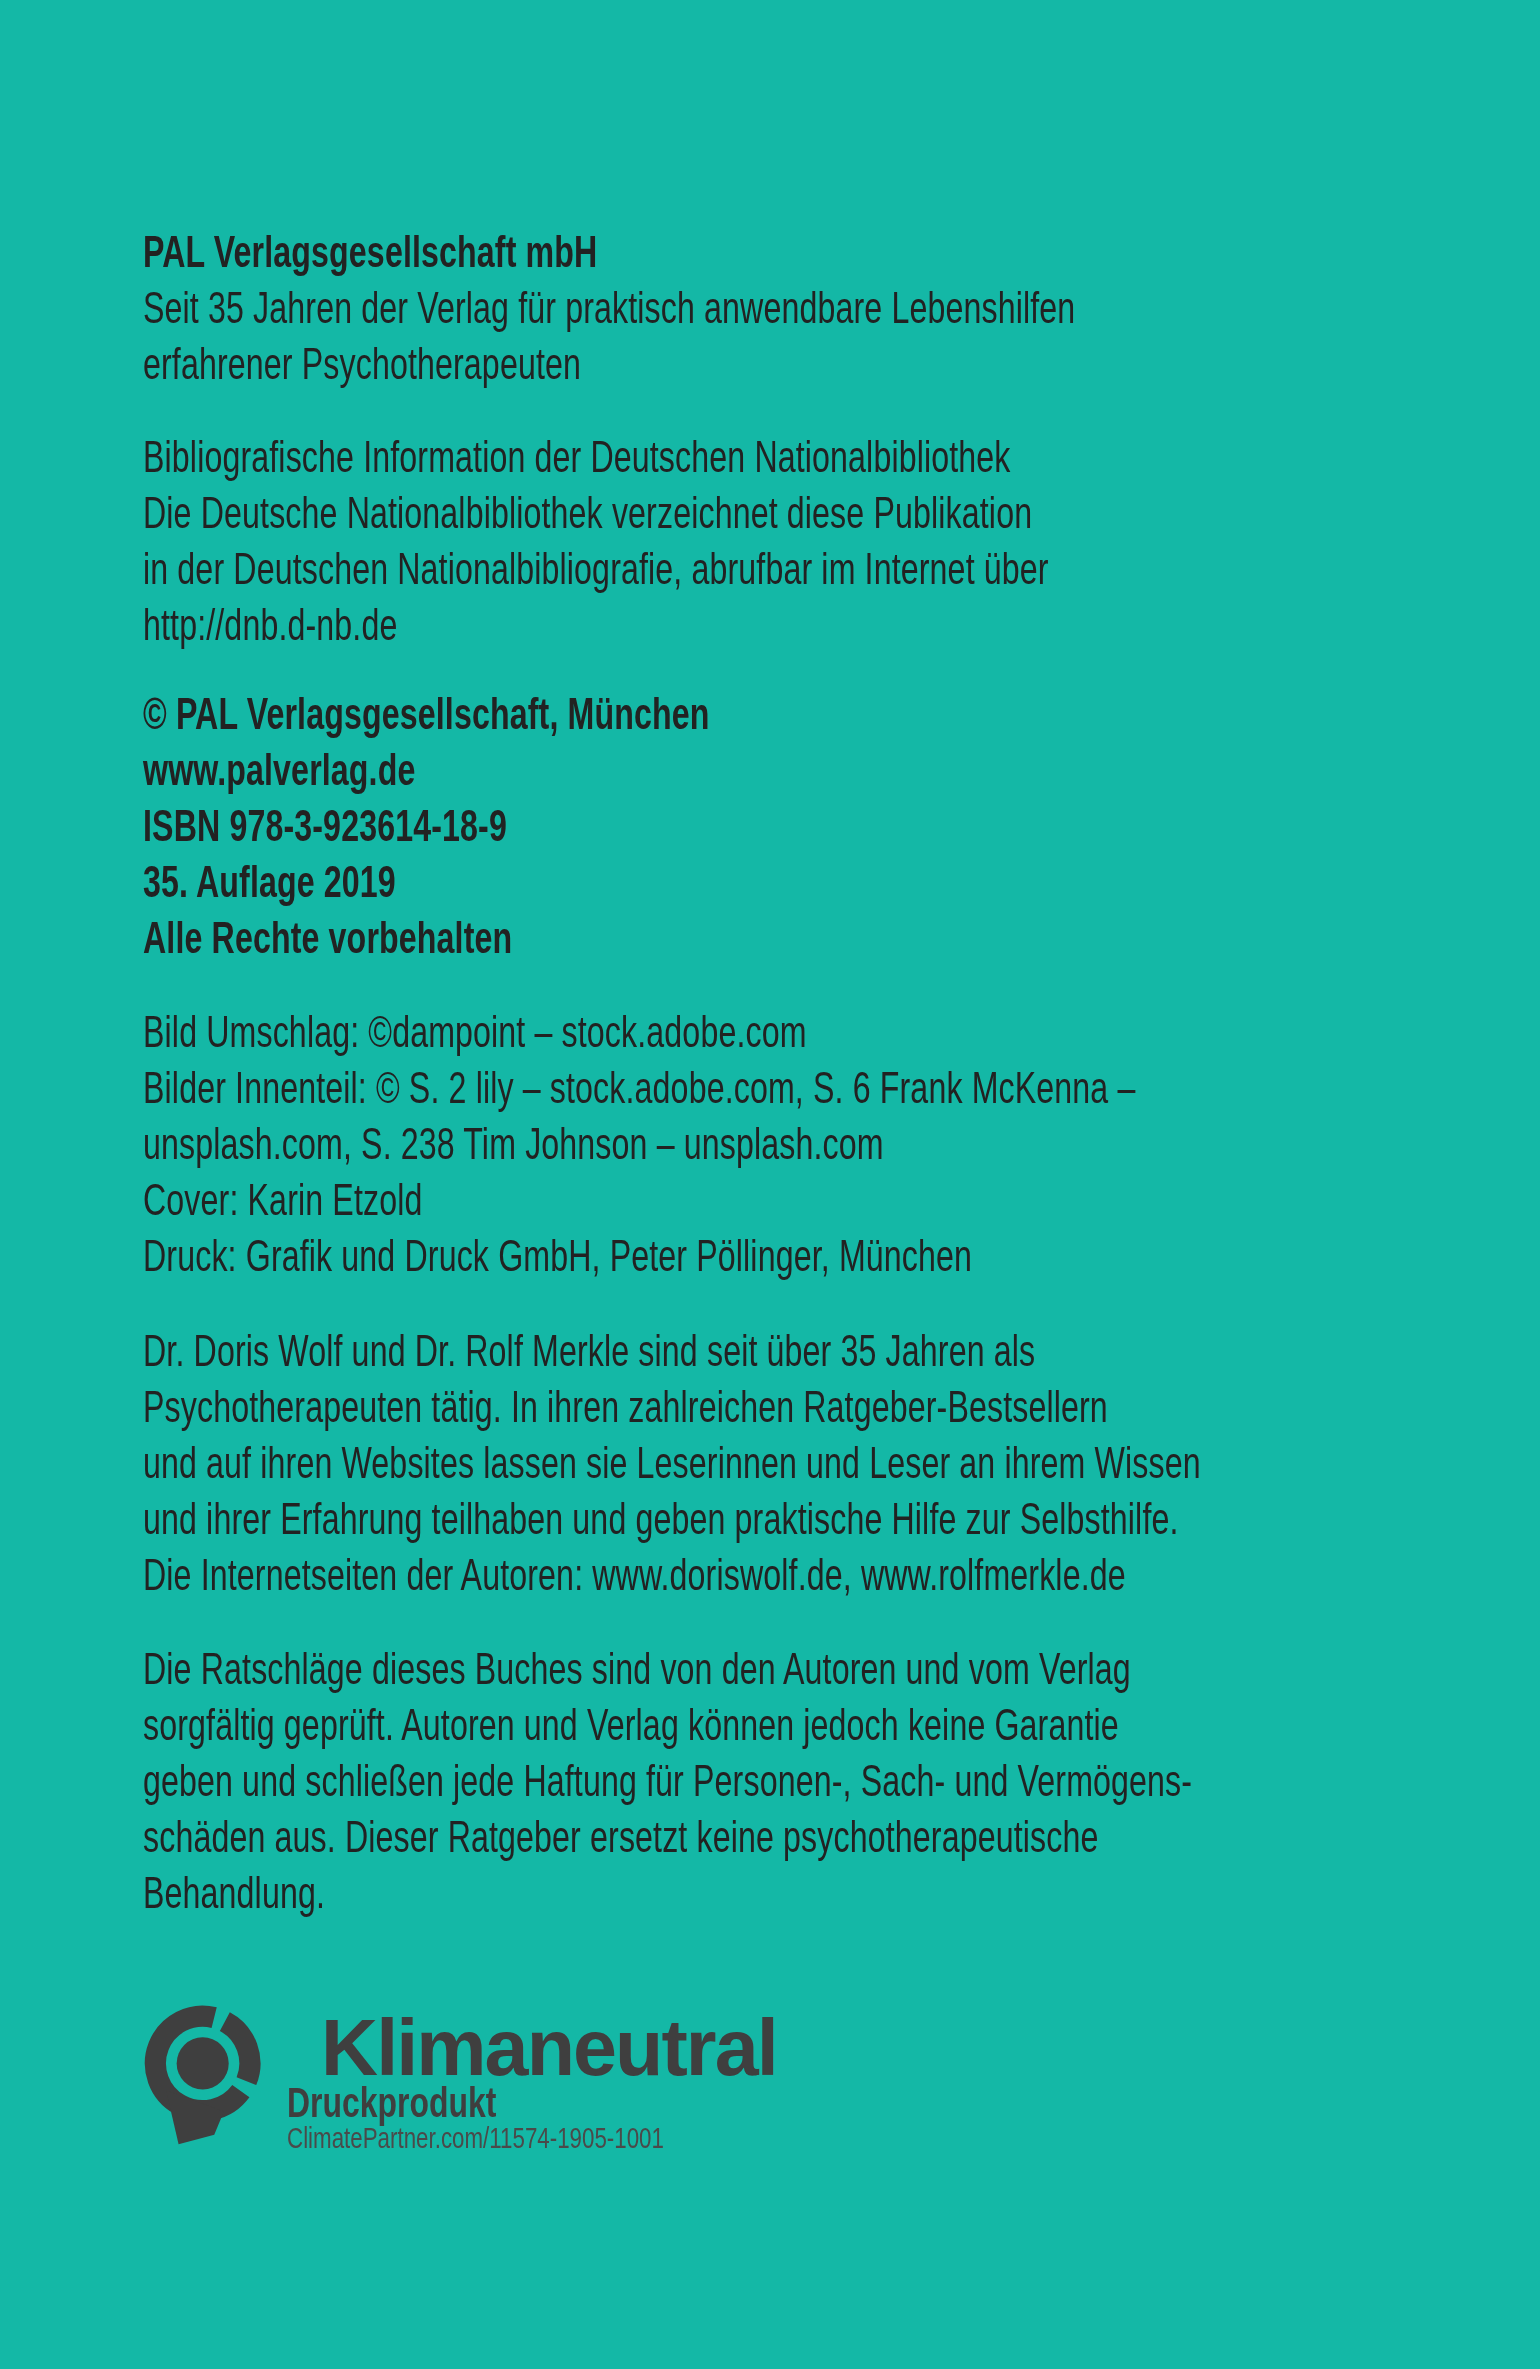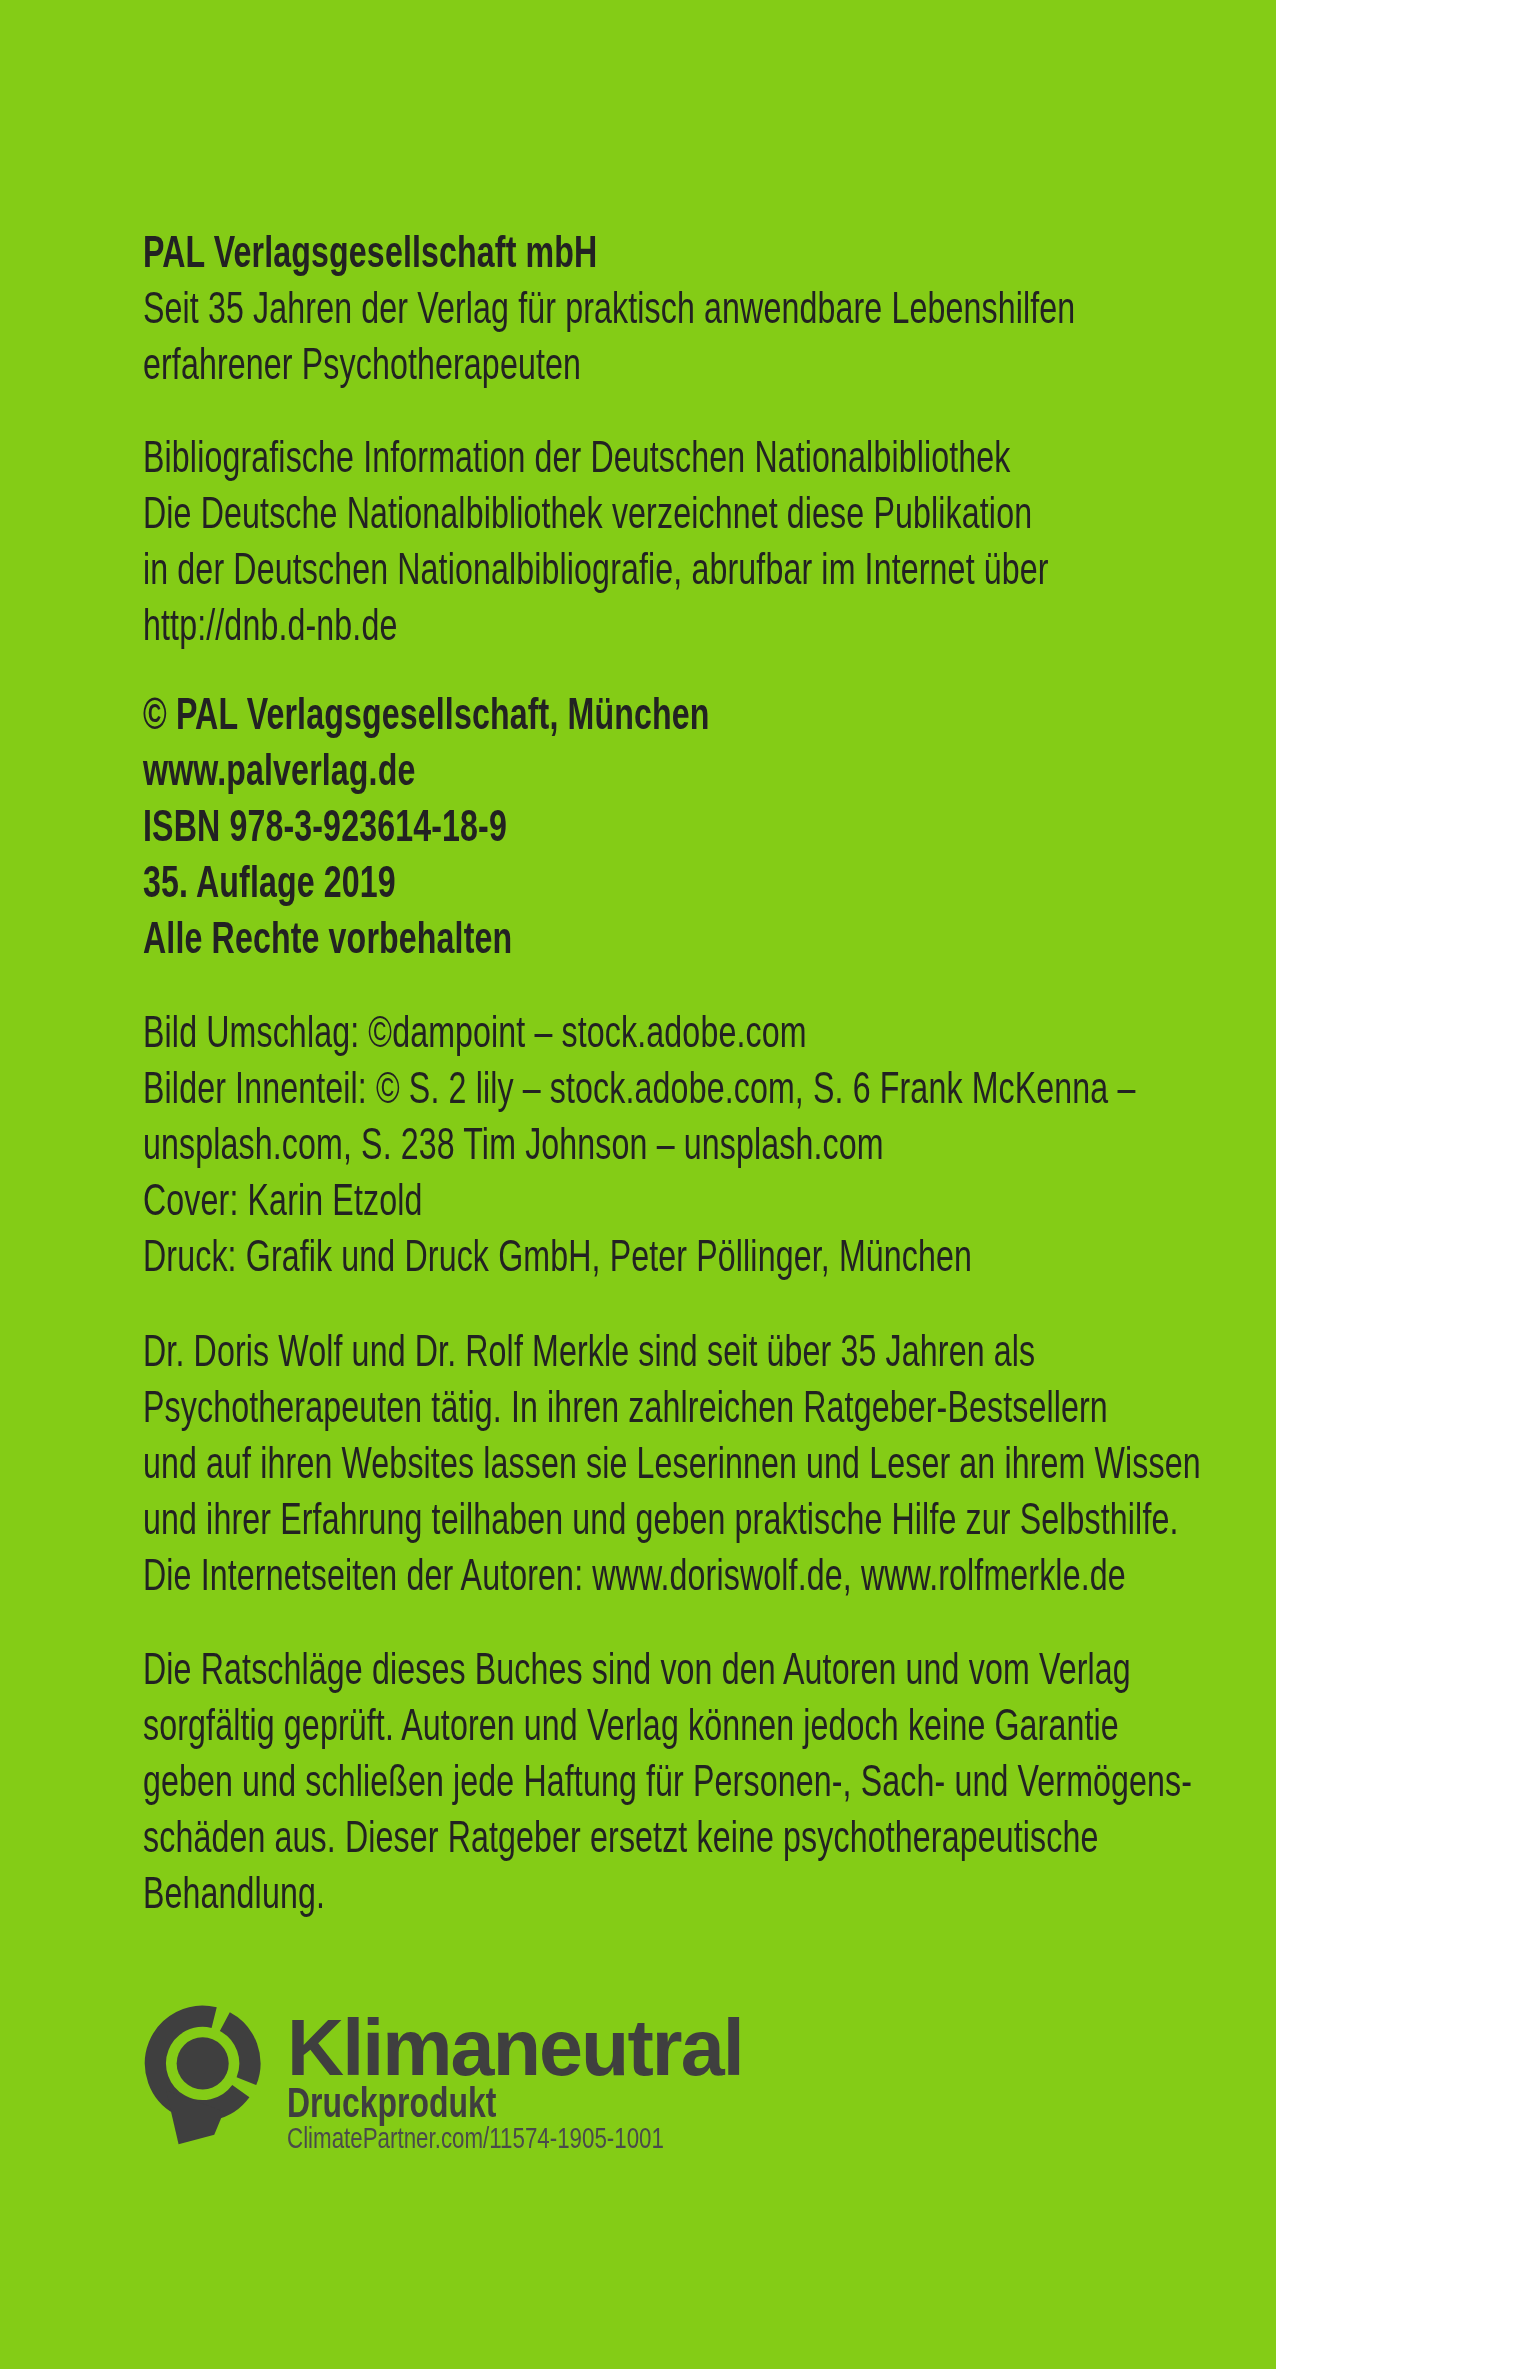--- a/index.html
+++ b/index.html
@@ -2,23 +2,23 @@
 <html><head>
 <meta charset="utf-8">
 <style>
   html, body {
     margin: 0;
     padding: 0;
     background: #ffffff;
   }
   .page {
     position: relative;
-    width: 1276px;
+    width: 1540px;
     height: 2369px;
-    background: #84cc16;
+    background: #14b8a6;
     overflow: hidden;
     font-family: "Liberation Sans", sans-serif;
     color: #222222;
   }
   .para {
     position: absolute;
     left: 143px;
     font-size: 44px;
     line-height: 56px;
     letter-spacing: 0.2px;
@@ -56,20 +56,21 @@
     left: 152px;
     top: 13.5px;
     color: #3f3f3f;
   }
   .climate-title {
     font-size: 79px;
     line-height: 79px;
     font-weight: bold;
     letter-spacing: -1.9px;
     white-space: nowrap;
+    margin-left: 34px;
   }
   .climate-sub {
     font-size: 42px;
     line-height: 42px;
     font-weight: bold;
     margin-top: -4.8px;
     transform: scaleX(0.76);
     transform-origin: 0 0;
     white-space: nowrap;
   }

